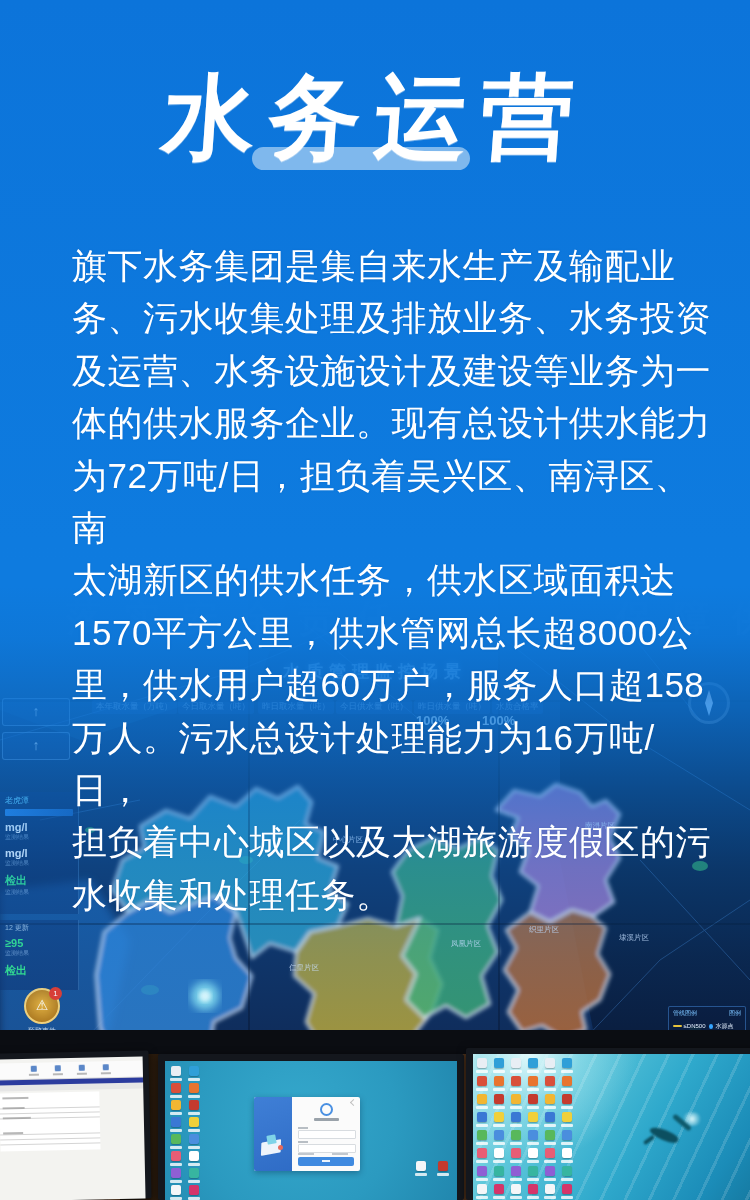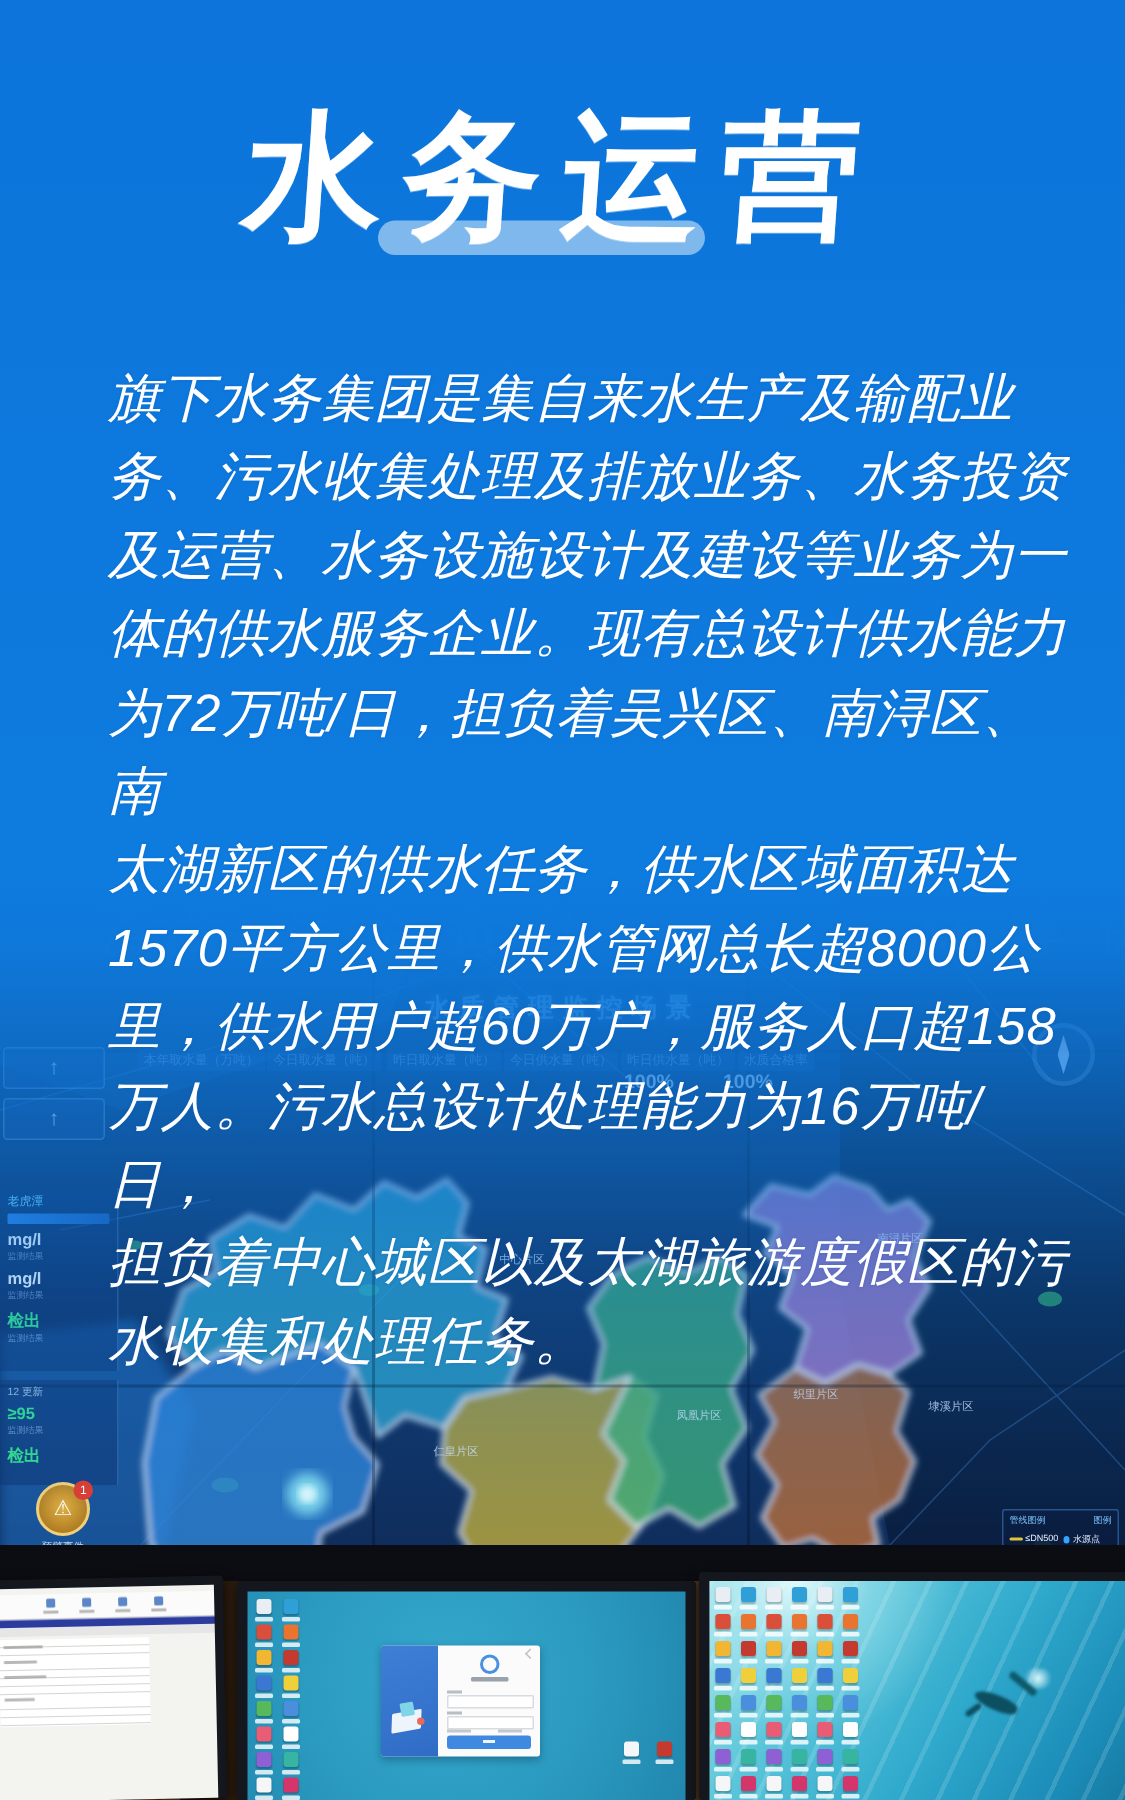--- a/index.html
+++ b/index.html
@@ -5,21 +5,21 @@
   html,body{margin:0;padding:0;}
   body{width:750px;height:1200px;overflow:hidden;font-family:"Liberation Sans",sans-serif;}
   .page{position:relative;width:750px;height:1200px;background:linear-gradient(180deg,#0c74da 0%,#0e7bdf 45%,#0f7ee2 100%);overflow:hidden;}
 
   
   .title-wrap{position:absolute;left:0;top:62px;width:750px;height:130px;text-align:center;z-index:6;}
   .title-pill{position:absolute;left:252px;top:85px;width:218px;height:23px;border-radius:12px;background:rgba(222,238,252,.55);}
   .title-text{position:relative;z-index:2;font-family:"DejaVu Serif",serif;font-weight:bold;font-size:92px;line-height:110px;color:#ffffff;letter-spacing:14px;transform:skewX(-4deg);text-shadow:0 1px 0 rgba(255,255,255,.4);}
 
   
-  .intro{position:absolute;left:72px;top:240px;width:640px;z-index:6;color:#ffffff;font-size:35px;line-height:52.4px;white-space:pre-line;letter-spacing:.5px;text-shadow:0 0 2px rgba(10,80,170,.25);font-style:italic;}
+  .intro{position:absolute;left:72px;top:240px;width:640px;z-index:6;color:#ffffff;font-size:35px;line-height:52.4px;white-space:pre-line;letter-spacing:.5px;text-shadow:0 0 2px rgba(10,80,170,.25);}
 
   
   .photo{position:absolute;left:0;top:560px;width:750px;height:640px;z-index:1;}
   .wall{position:absolute;left:0;top:0;width:750px;height:505px;background:linear-gradient(105deg,#17406f 0%,#12325e 35%,#0c2347 68%,#0d2950 100%);overflow:hidden;}
   .wall svg{position:absolute;left:0;top:0;}
   .ghost{position:absolute;top:34px;font-size:36px;font-weight:bold;color:rgba(255,255,255,.11);letter-spacing:22px;white-space:nowrap;z-index:2;}
   .ghost.left{left:66px;}
   .ghost.right{left:616px;}
   .wall-title{position:absolute;left:0;top:100px;width:750px;text-align:center;font-size:17px;font-weight:bold;letter-spacing:6px;color:rgba(205,235,255,.55);text-shadow:0 0 6px rgba(90,180,255,.5);z-index:2;}
   .stats-row{position:absolute;left:0;top:140px;width:750px;height:26px;z-index:2;}

